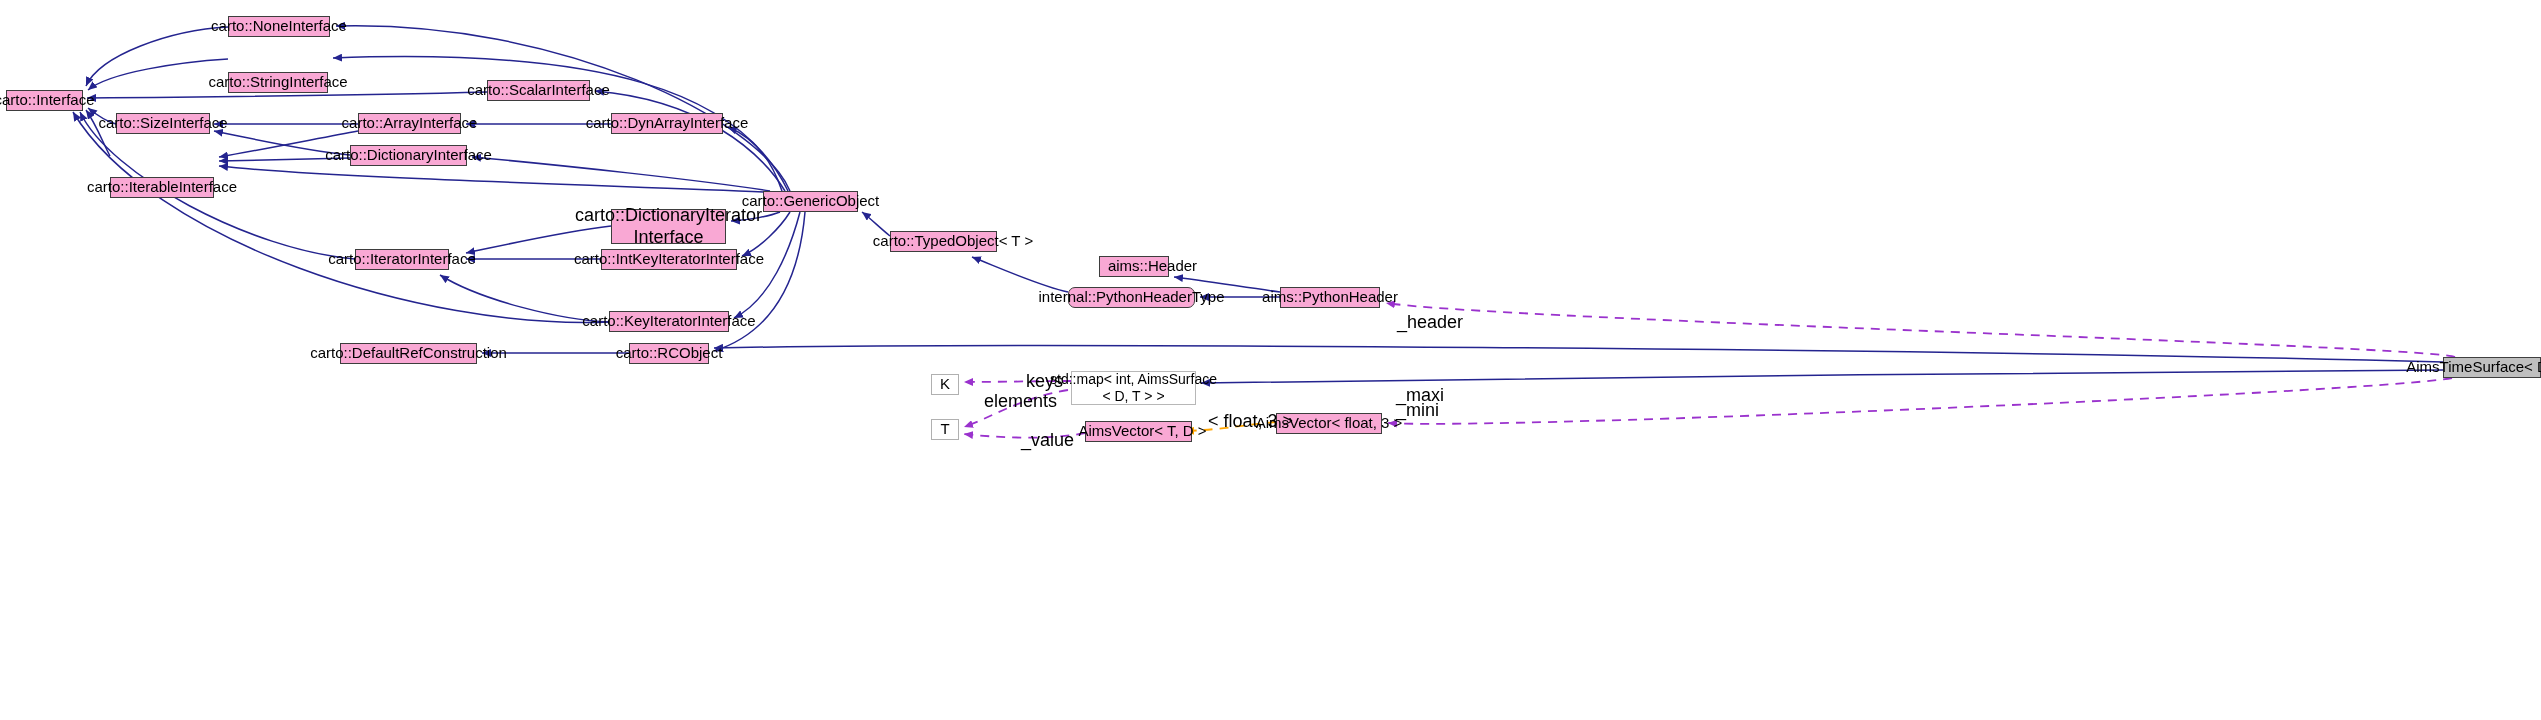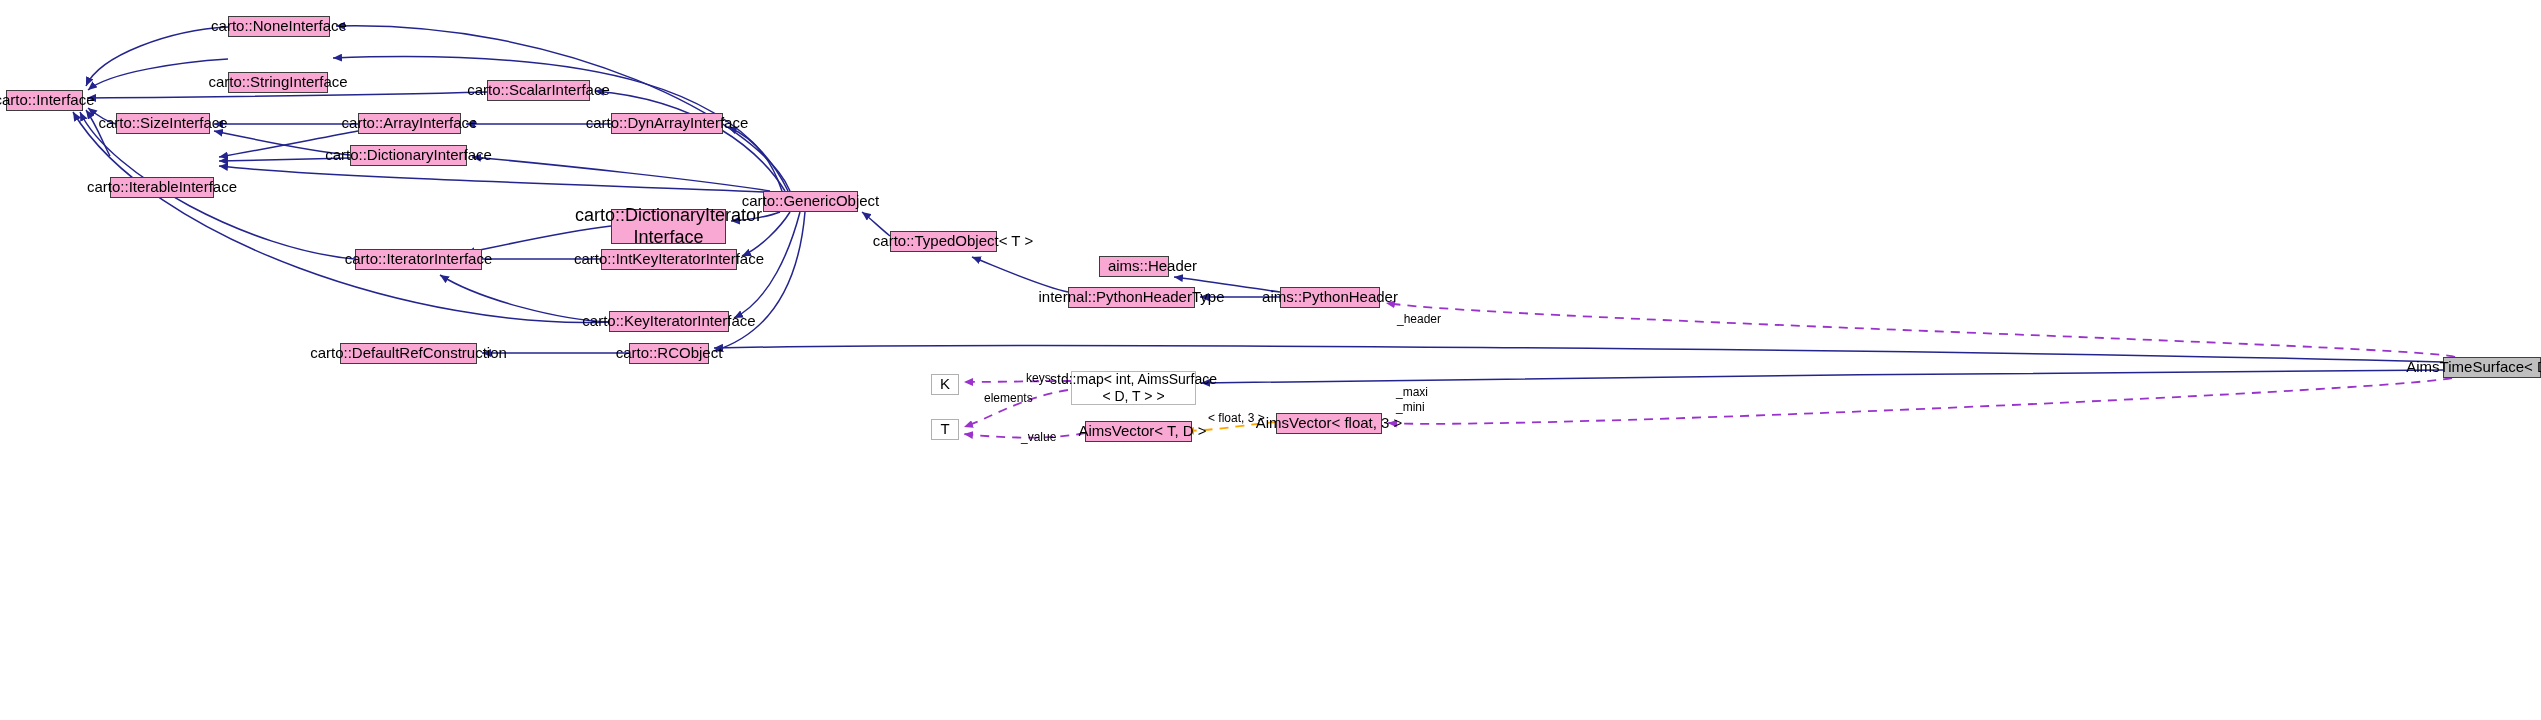--- a/index.html
+++ b/index.html
@@ -23,21 +23,21 @@
     padding:0 5px;
     z-index:5;
   }
   .node.current{background:#bfbfbf;border-color:#404040;}
   .node.tmpl{background:#ffffff;border:1px solid #b0b0b0;color:#000;}
   .node.usage{background:#ffffff;border:1px solid #b7b7b7;}
   .node.two-line{line-height:1.22;}
 
   .edge-label{
     position:absolute;
-    font-size:12px;
+    font-size:18px;
     color:#000000;
     white-space:pre;
     z-index:6;
     background:transparent;
   }
   .edge-label.tmplarg{color:#000000;}
 </style>
 </head>
 <body>
 
@@ -135,27 +135,27 @@
 
   <div class="node" style="left:350px;top:145px;width:117px;height:21px;">carto::DictionaryInterface</div>
 
   <div class="node" style="left:763px;top:191px;width:95px;height:21px;">carto::GenericObject</div>
 
   <div class="node two-line" style="left:611px;top:209px;width:115px;height:35px;font-size:18px;">carto::DictionaryIterator
 Interface</div>
 
   <div class="node" style="left:890px;top:231px;width:107px;height:21px;padding-left:24px;">carto::TypedObject&lt; T &gt;</div>
 
-  <div class="node" style="left:355px;top:249px;width:127px;height:21px;">carto::IteratorInterface</div>
+  <div class="node" style="left:355px;top:249px;width:94px;height:21px;">carto::IteratorInterface</div>
 
   <div class="node" style="left:601px;top:249px;width:136px;height:21px;">carto::IntKeyIteratorInterface</div>
 
   <div class="node" style="left:1099px;top:256px;width:70px;height:21px;padding-left:42px;">aims::Header</div>
 
-  <div class="node" style="left:1068px;top:287px;width:127px;height:21px;">internal::PythonHeaderType</div>
+  <div class="node" style="left:1068px;top:287px;width:127px;height:21px;border-radius:7px;">internal::PythonHeaderType</div>
 
   <div class="node" style="left:1280px;top:287px;width:100px;height:21px;">aims::PythonHeader</div>
 
   <div class="node" style="left:609px;top:311px;width:120px;height:21px;">carto::KeyIteratorInterface</div>
 
   <div class="node" style="left:340px;top:343px;width:137px;height:21px;">carto::DefaultRefConstruction</div>
 
   <div class="node" style="left:629px;top:343px;width:80px;height:21px;">carto::RCObject</div>
 
   <div class="node current" style="left:2443px;top:357px;width:98px;height:21px;">AimsTimeSurface&lt; D, T &gt;</div>

